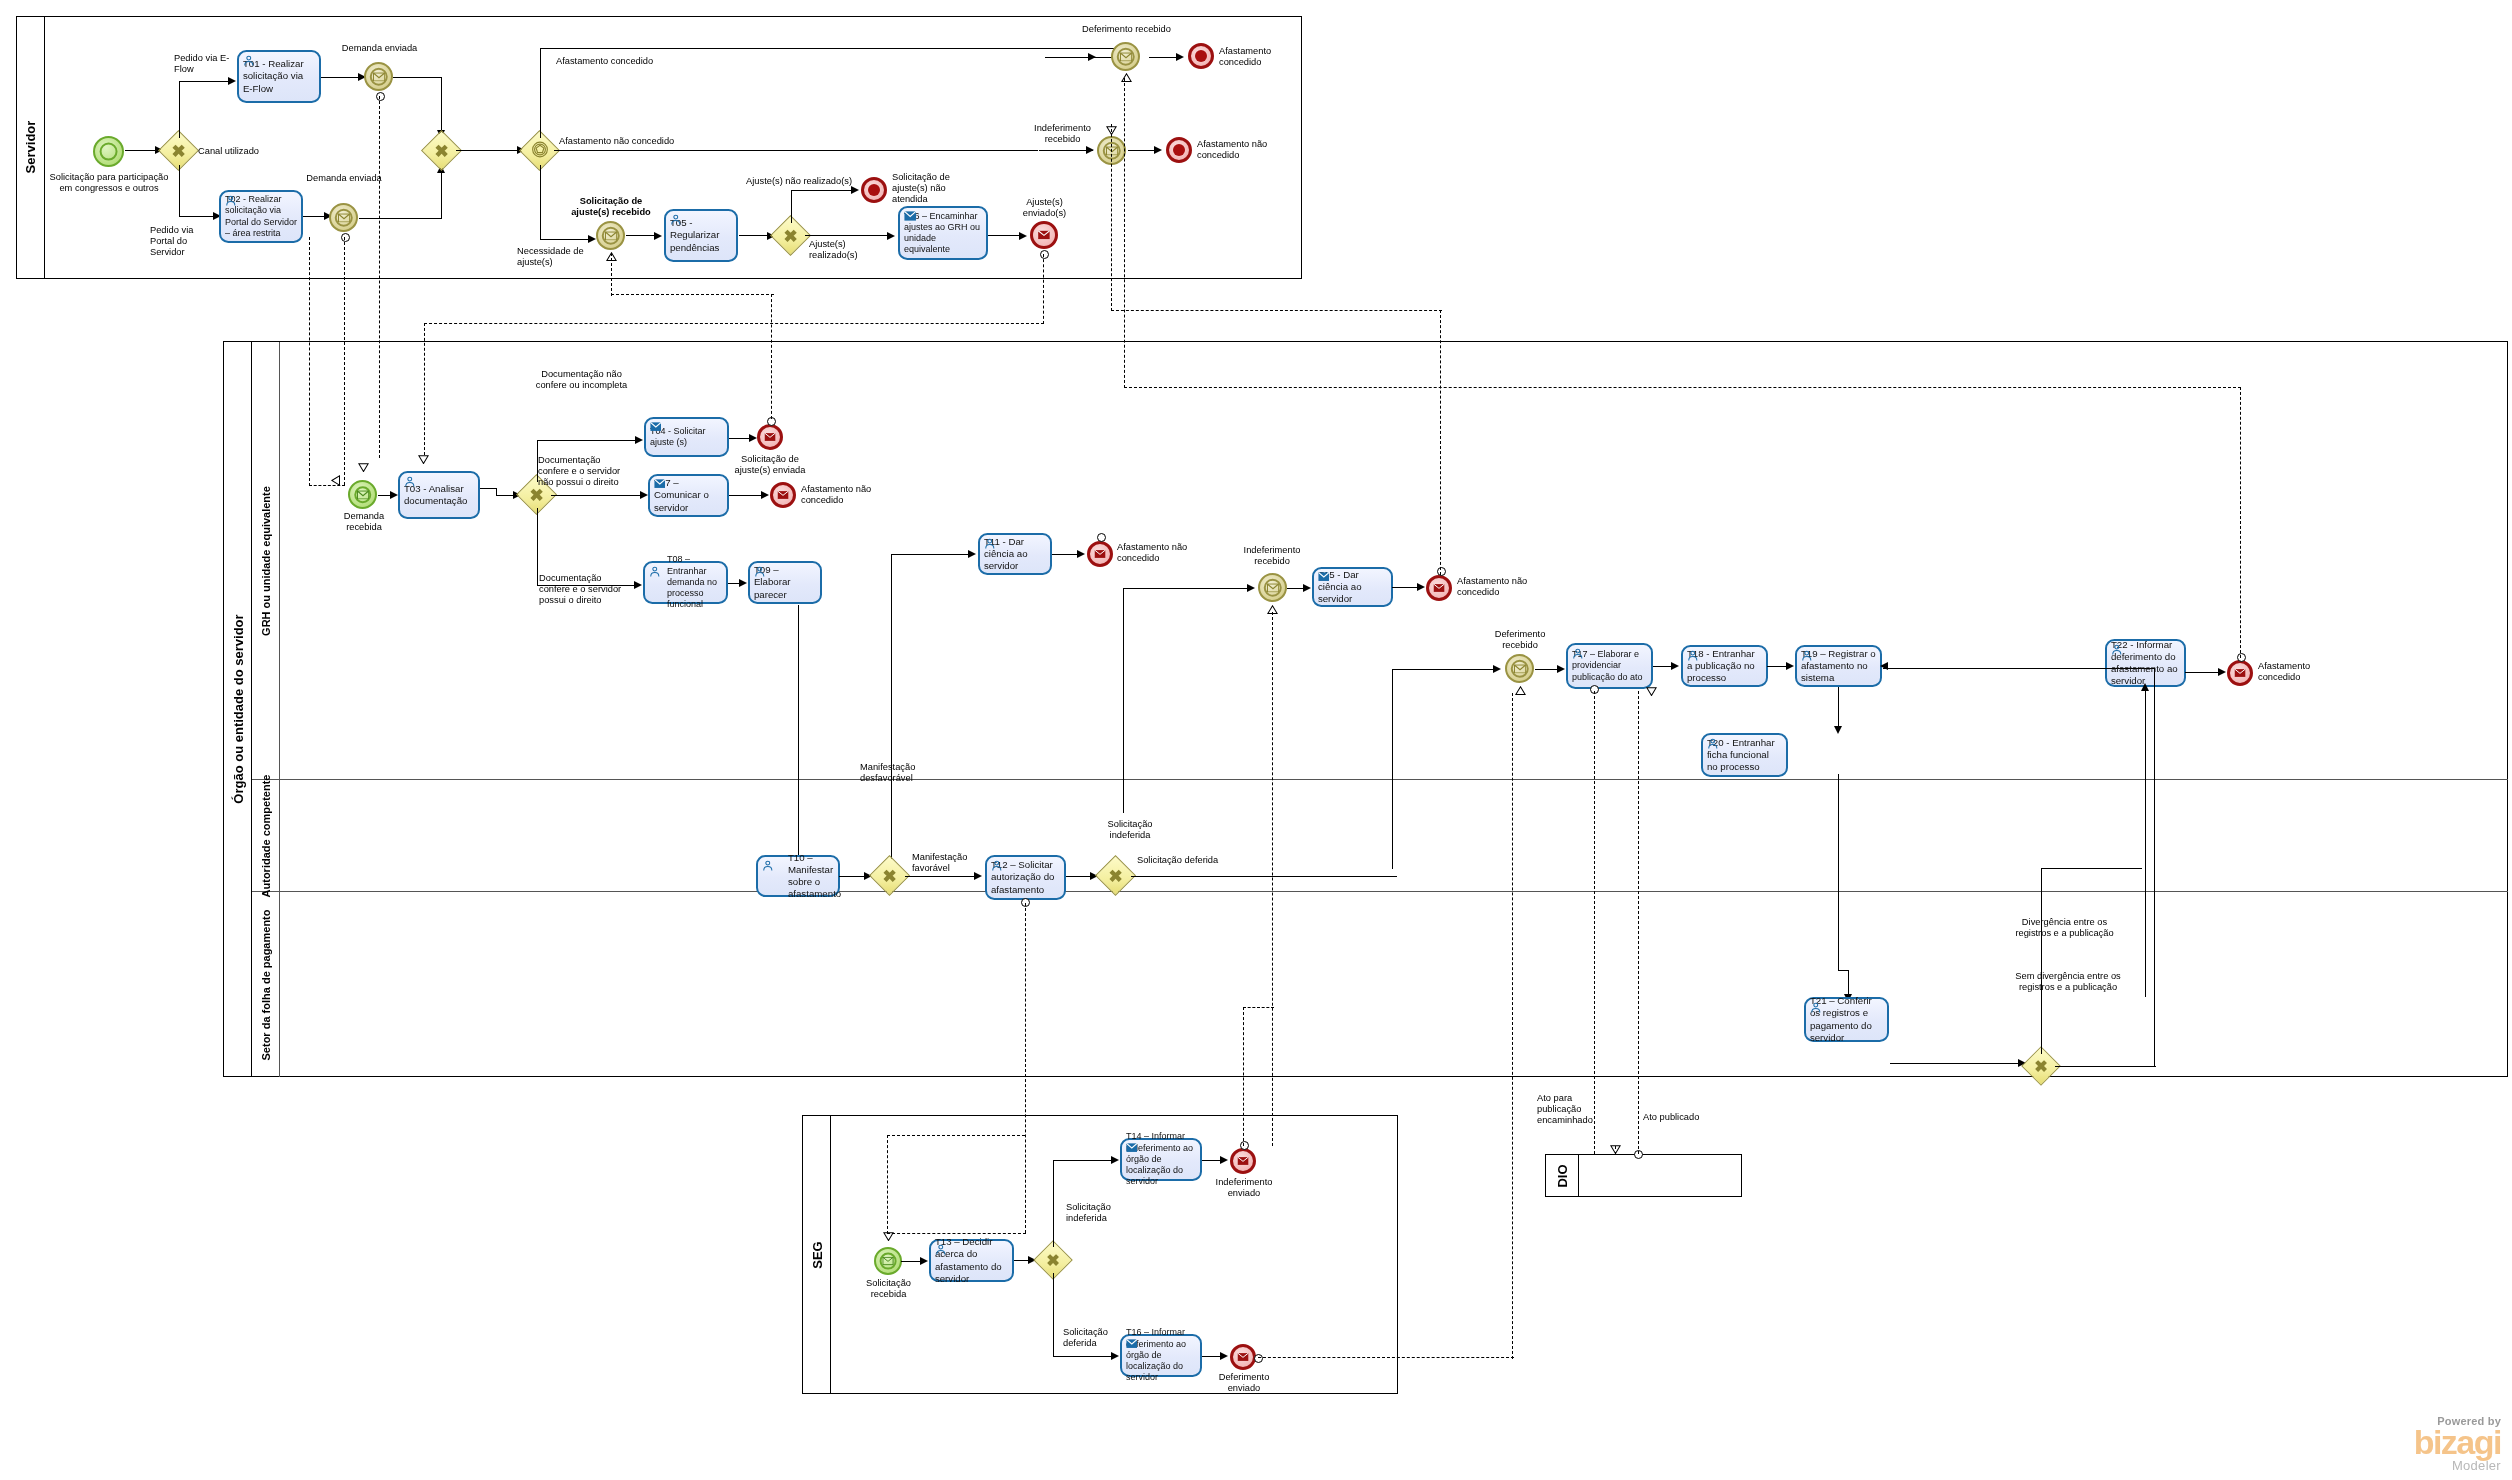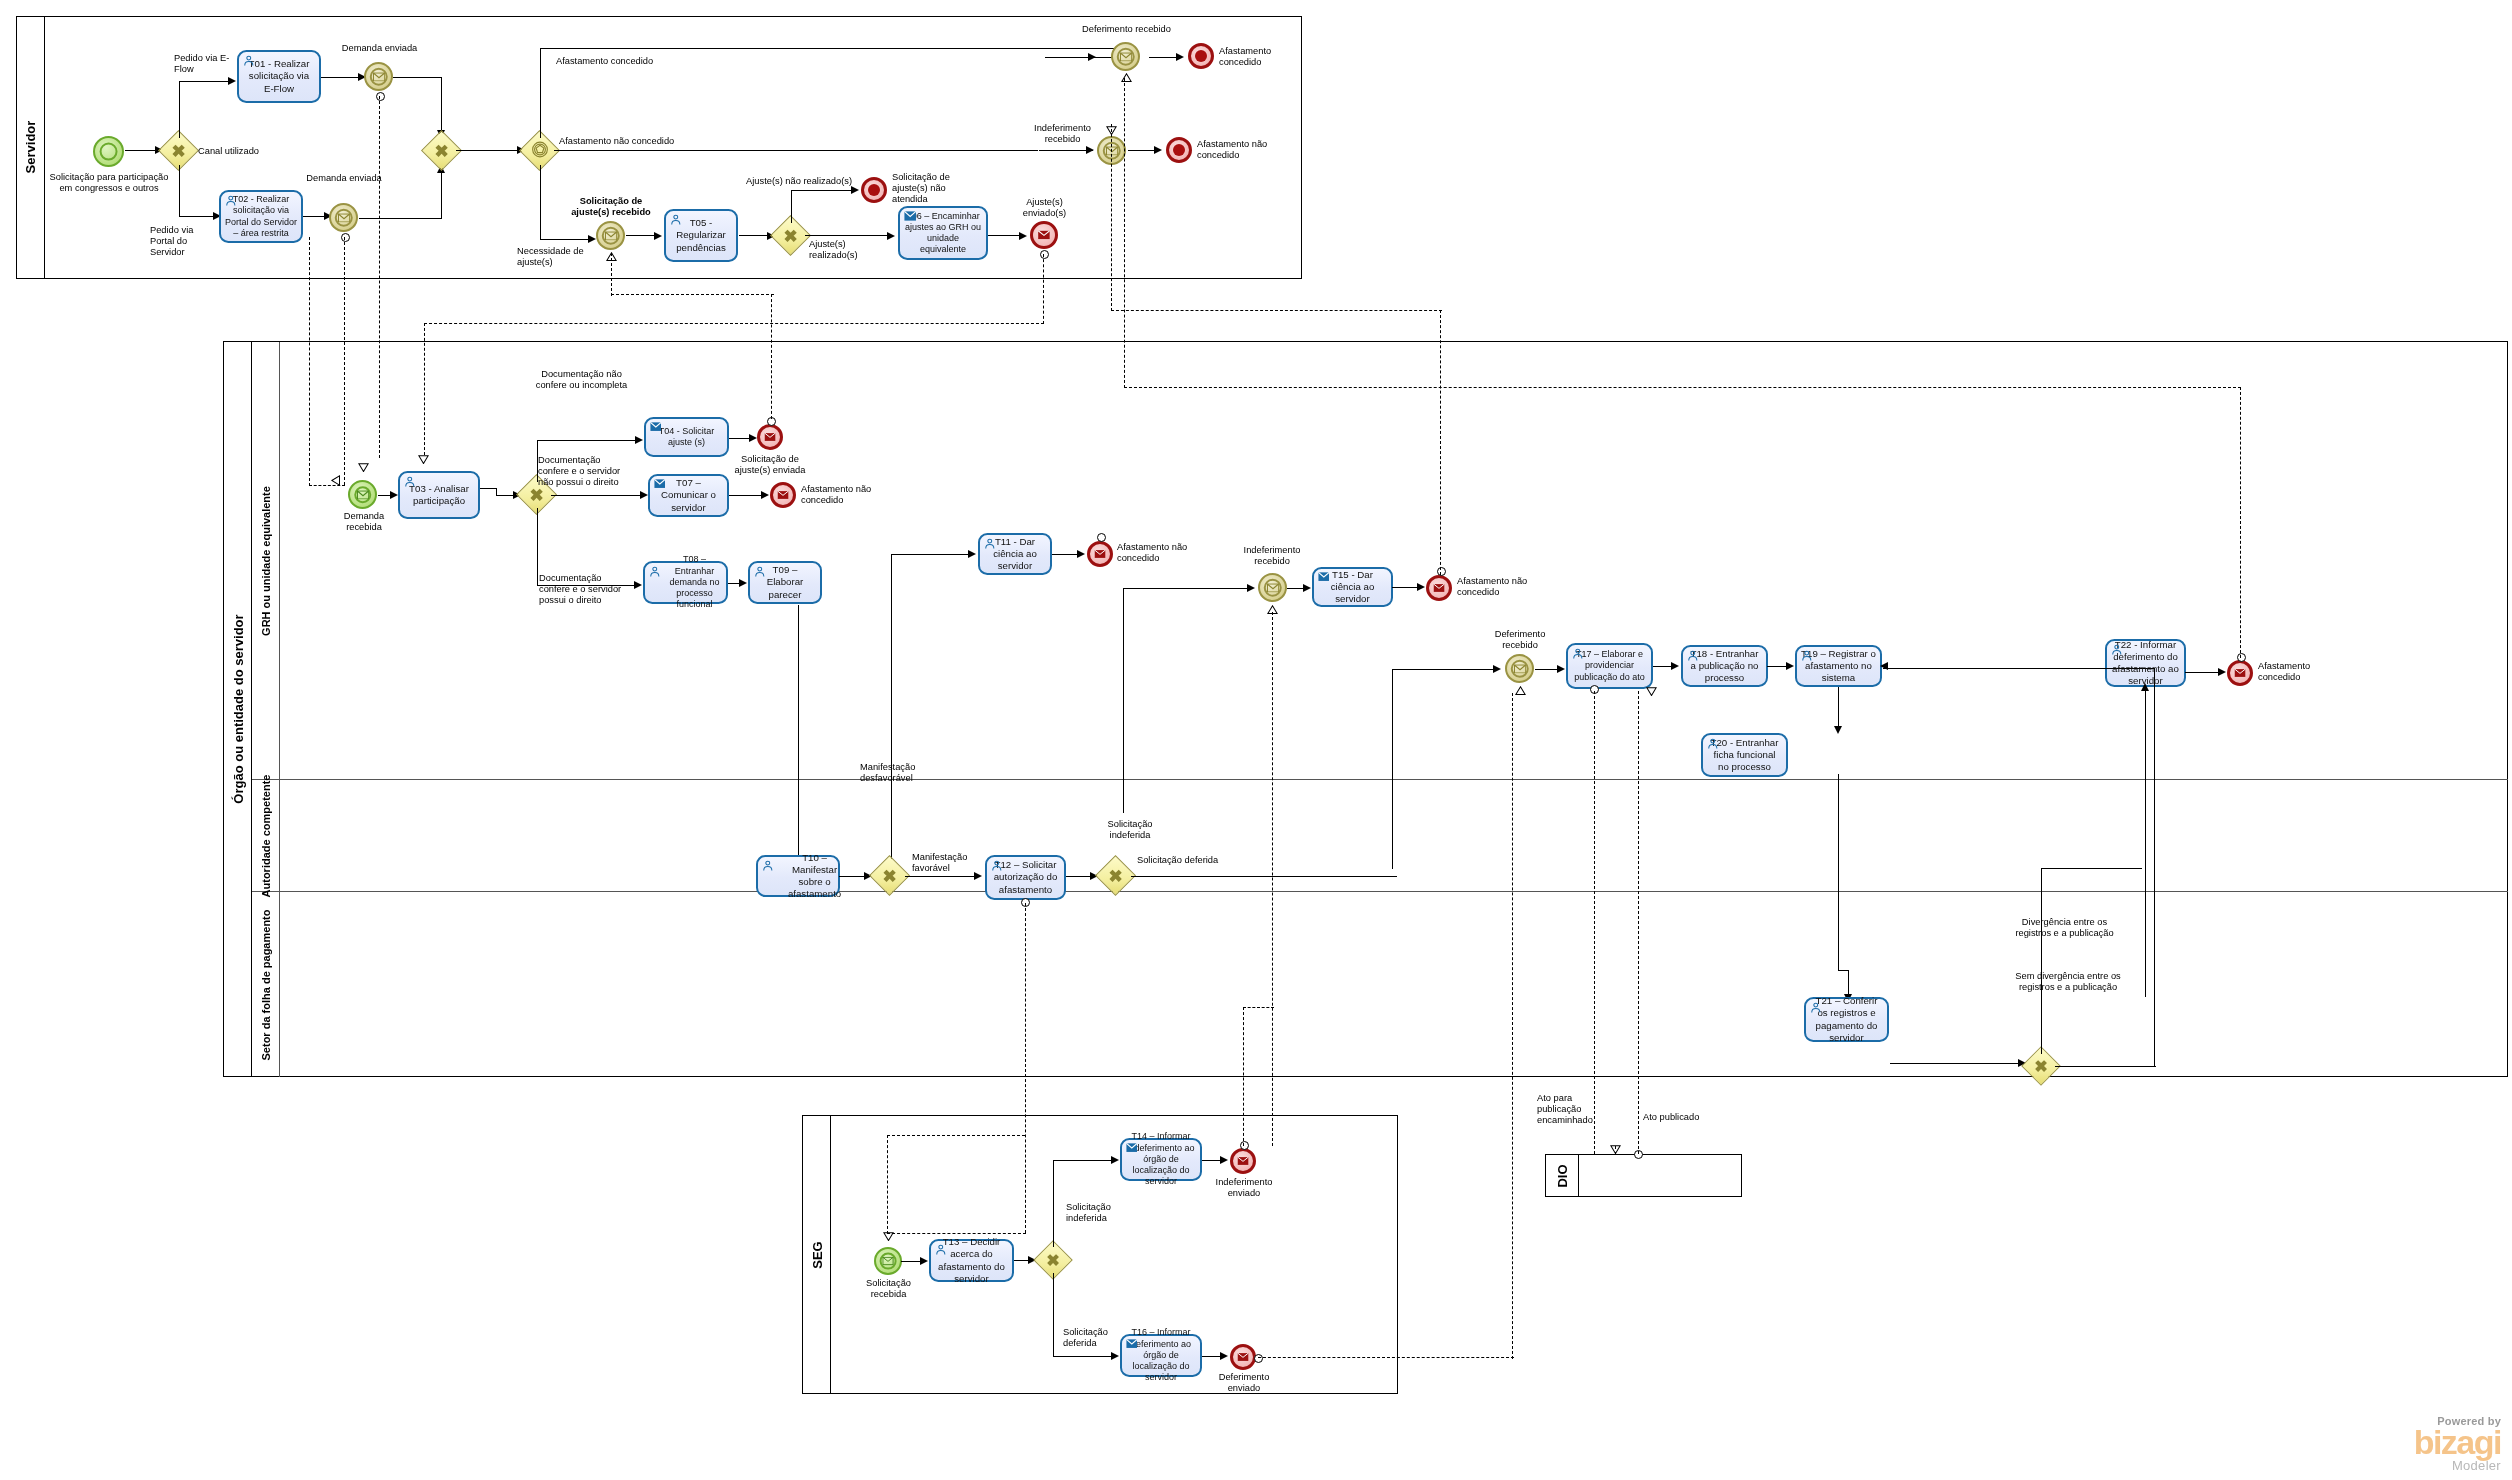--- a/index.html
+++ b/index.html
@@ -13,21 +13,21 @@
         white-space:nowrap;font-weight:bold;font-size:13px;color:#000;}
   .lane{position:absolute;border-bottom:0.8px solid #555;box-sizing:border-box;}
   .lane.last{border-bottom:none;}
   .lane-head{position:absolute;left:0;top:0;width:28px;height:100%;border-right:0.8px solid #555;box-sizing:border-box;}
   .lane-head span{position:absolute;left:50%;top:50%;transform:translate(-50%,-50%) rotate(-90deg);
         white-space:nowrap;font-weight:bold;font-size:11px;color:#000;}
 
   
   .task{position:absolute;box-sizing:border-box;border:2.3px solid #1b6ca8;border-radius:9.3px;
         background:linear-gradient(180deg,#f2f5ff 0%,#e3e9fb 55%,#dde5f9 100%);
-        display:flex;align-items:center;justify-content:center;text-align:center;
+        display:flex;align-items:center;justify-content:center;
         font-size:9.7px;line-height:1.25;color:#111;padding:3.1px 3.9px 3.1px 3.9px;}
   .task .tlabel{position:relative;z-index:2;display:block;}
   .task .tico{position:absolute;left:3.9px;top:3.1px;z-index:3;}
 
   
   .ev{position:absolute;border-radius:50%;box-sizing:border-box;}
   .ev-start{border:2.3px solid #6aaa2c;background:radial-gradient(circle at 40% 35%,#dff5c2,#b7e07f 70%,#a6d469);}
   .ev-int{border:2.3px solid #9a9343;background:radial-gradient(circle at 40% 35%,#f2efd4,#d9d293 70%,#c9c27f);}
   .ev-end{border:3.1px solid #9c1010;background:radial-gradient(circle at 40% 35%,#fbdede,#f3b9b9 70%,#eeaaaa);}
   .ev-endfull{border:3.1px solid #9c1010;background:radial-gradient(circle at 40% 35%,#fbdede,#f3b9b9 70%,#eeaaaa);}
@@ -340,21 +340,21 @@
   <div class="ln lh" style="left:378px;top:495px;width:14px;"></div>
   <div class="arr arr-r" style="left:390px;top:491px;"></div>
 
   <div class="task" style="left:398px;top:471px;width:82px;height:48px;">
     <span class="tico">
       <svg width="11.6" height="11.6" viewBox="0 0 16 16">
           <circle cx="8" cy="4.3" r="2.7" fill="none" stroke="#1b6ca8" stroke-width="1.4"></circle>
           <path d="M2.4 14.5c0-3.4 2.5-5.5 5.6-5.5s5.6 2.1 5.6 5.5" fill="none" stroke="#1b6ca8" stroke-width="1.4"></path>
         </svg>
     </span>
-    <span class="tlabel">T03 - Analisar participação</span>
+    <span class="tlabel">T03 - Analisar documentação</span>
   </div>
   <div class="marrw" style="left:418px;top:453px;">
     <svg width="11" height="9.3" viewBox="0 0 14 12">
         <polygon points="1,1 13,1 7,11" fill="#fff" stroke="#000" stroke-width="1.3"></polygon>
       </svg>
   </div>
   <div class="ln lh" style="left:480px;top:488px;width:17px;"></div>
   <div class="ln lv" style="left:496px;top:488px;height:7.7px;"></div>
   <div class="ln lh" style="left:496px;top:495px;width:20px;"></div>
   <div class="arr arr-r" style="left:513px;top:491px;"></div>

